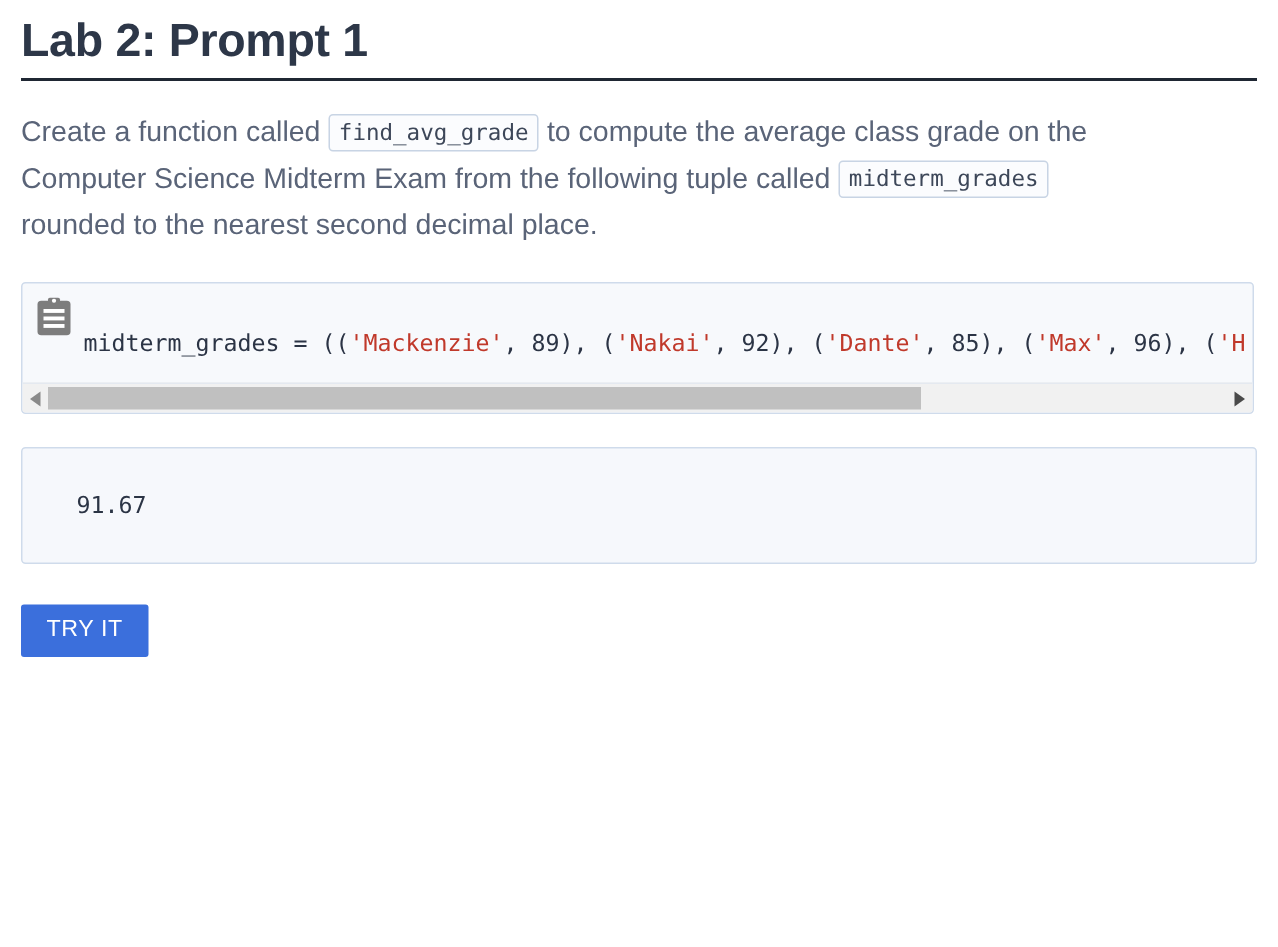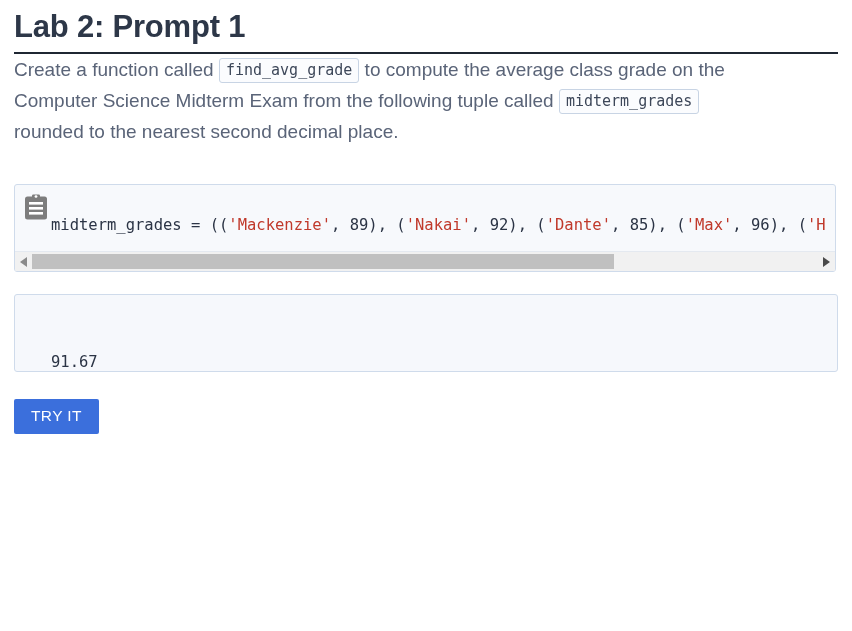--- a/index.html
+++ b/index.html
@@ -41,49 +41,50 @@
   }
 
   
   .para {
     font-size: 19px;
     line-height: 31px;
     color: #5a6478;
     margin: 0;
     max-width: 824px;
   }
-  .para-intro { }
+  .para-intro { padding-top: 19px; }
   .para-expected { padding-top: 27px; }
   .para-before { padding-top: 28px; }
 
   
   .chip {
     font-family: "DejaVu Sans Mono", monospace;
     font-size: 15px;
     color: #3d4759;
     background: #fbfcfe;
     border: 1px solid #c8d4e4;
     border-radius: 3px;
     padding: 2px 6px 3px 6px;
     white-space: nowrap;
     line-height: 1;
     position: relative;
     top: -1px;
   }
 
   
   .code-block {
-    margin-top: 37px;
+    margin-top: 22px;
     border: 1px solid #cfdbeb;
     background: #f7f9fc;
     border-radius: 3px;
     position: relative;
     width: 822px;
     box-sizing: border-box;
     overflow: hidden;
+    text-align: center;
   }
   .copy-icon {
     position: absolute;
     left: 9px;
     top: 9px;
     width: 24px;
     height: 27px;
     display: block;
   }
   .code-scroll {
@@ -146,21 +147,21 @@
   
   .output-box {
     margin-top: 22px;
     width: 824px;
     box-sizing: border-box;
     height: 78px;
     background: #f6f8fc;
     border: 1px solid #cfdbeb;
     border-radius: 3px;
     display: flex;
-    align-items: flex-end;
+    align-items: center;
   }
   .output-text {
     font-family: "DejaVu Sans Mono", monospace;
     font-size: 15.5px;
     color: #2b3445;
     padding-left: 36px;
   }
 
   
   .tryit-button {

